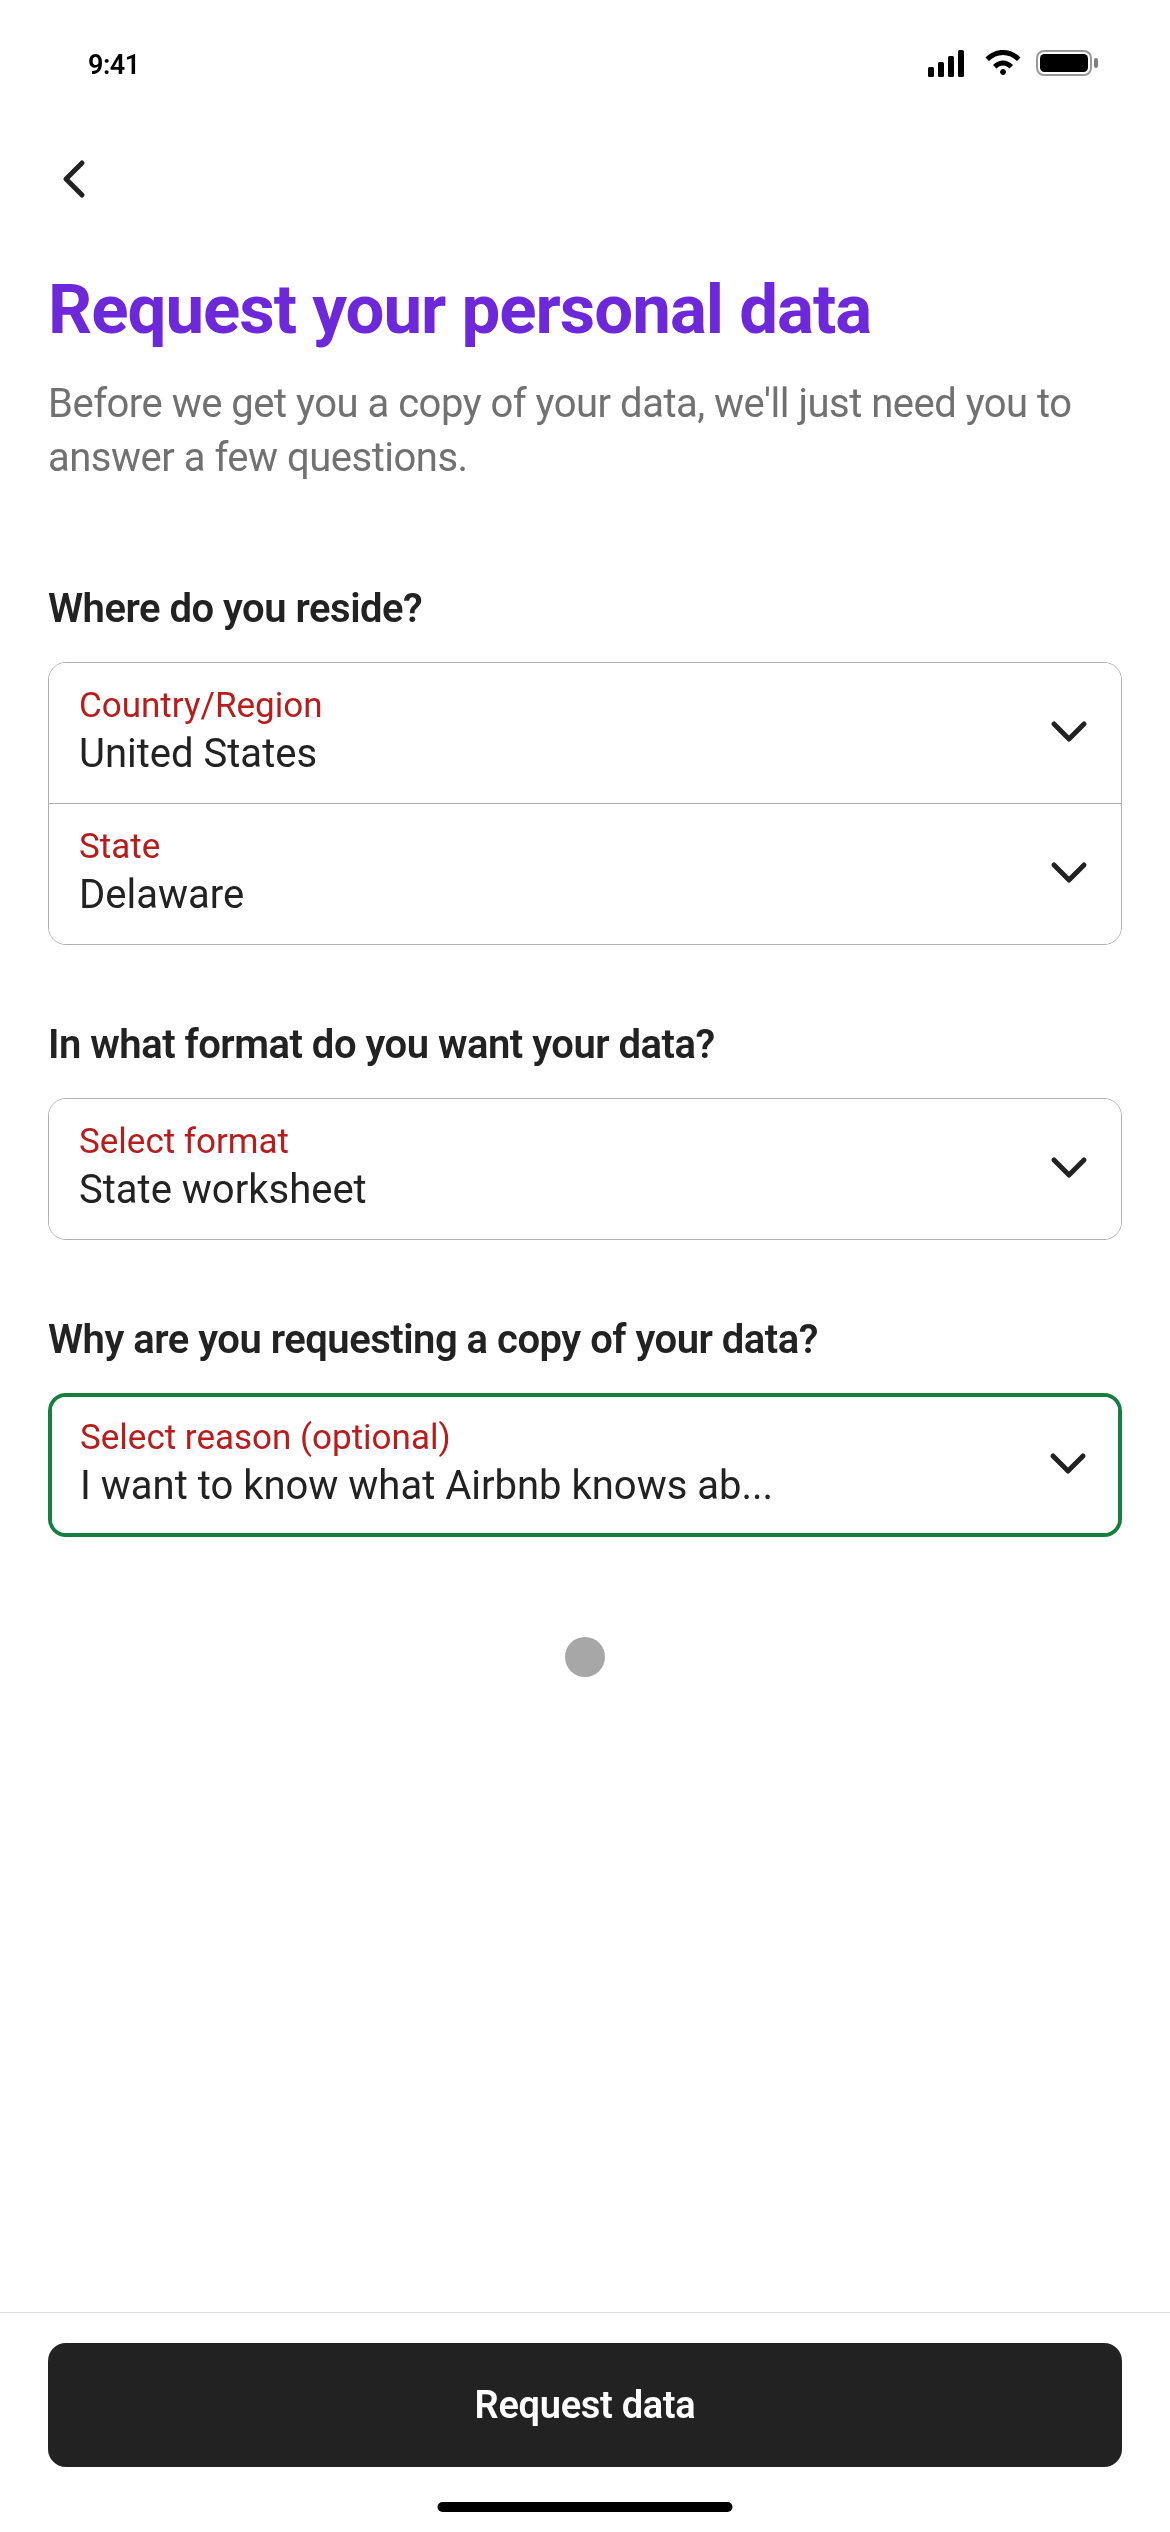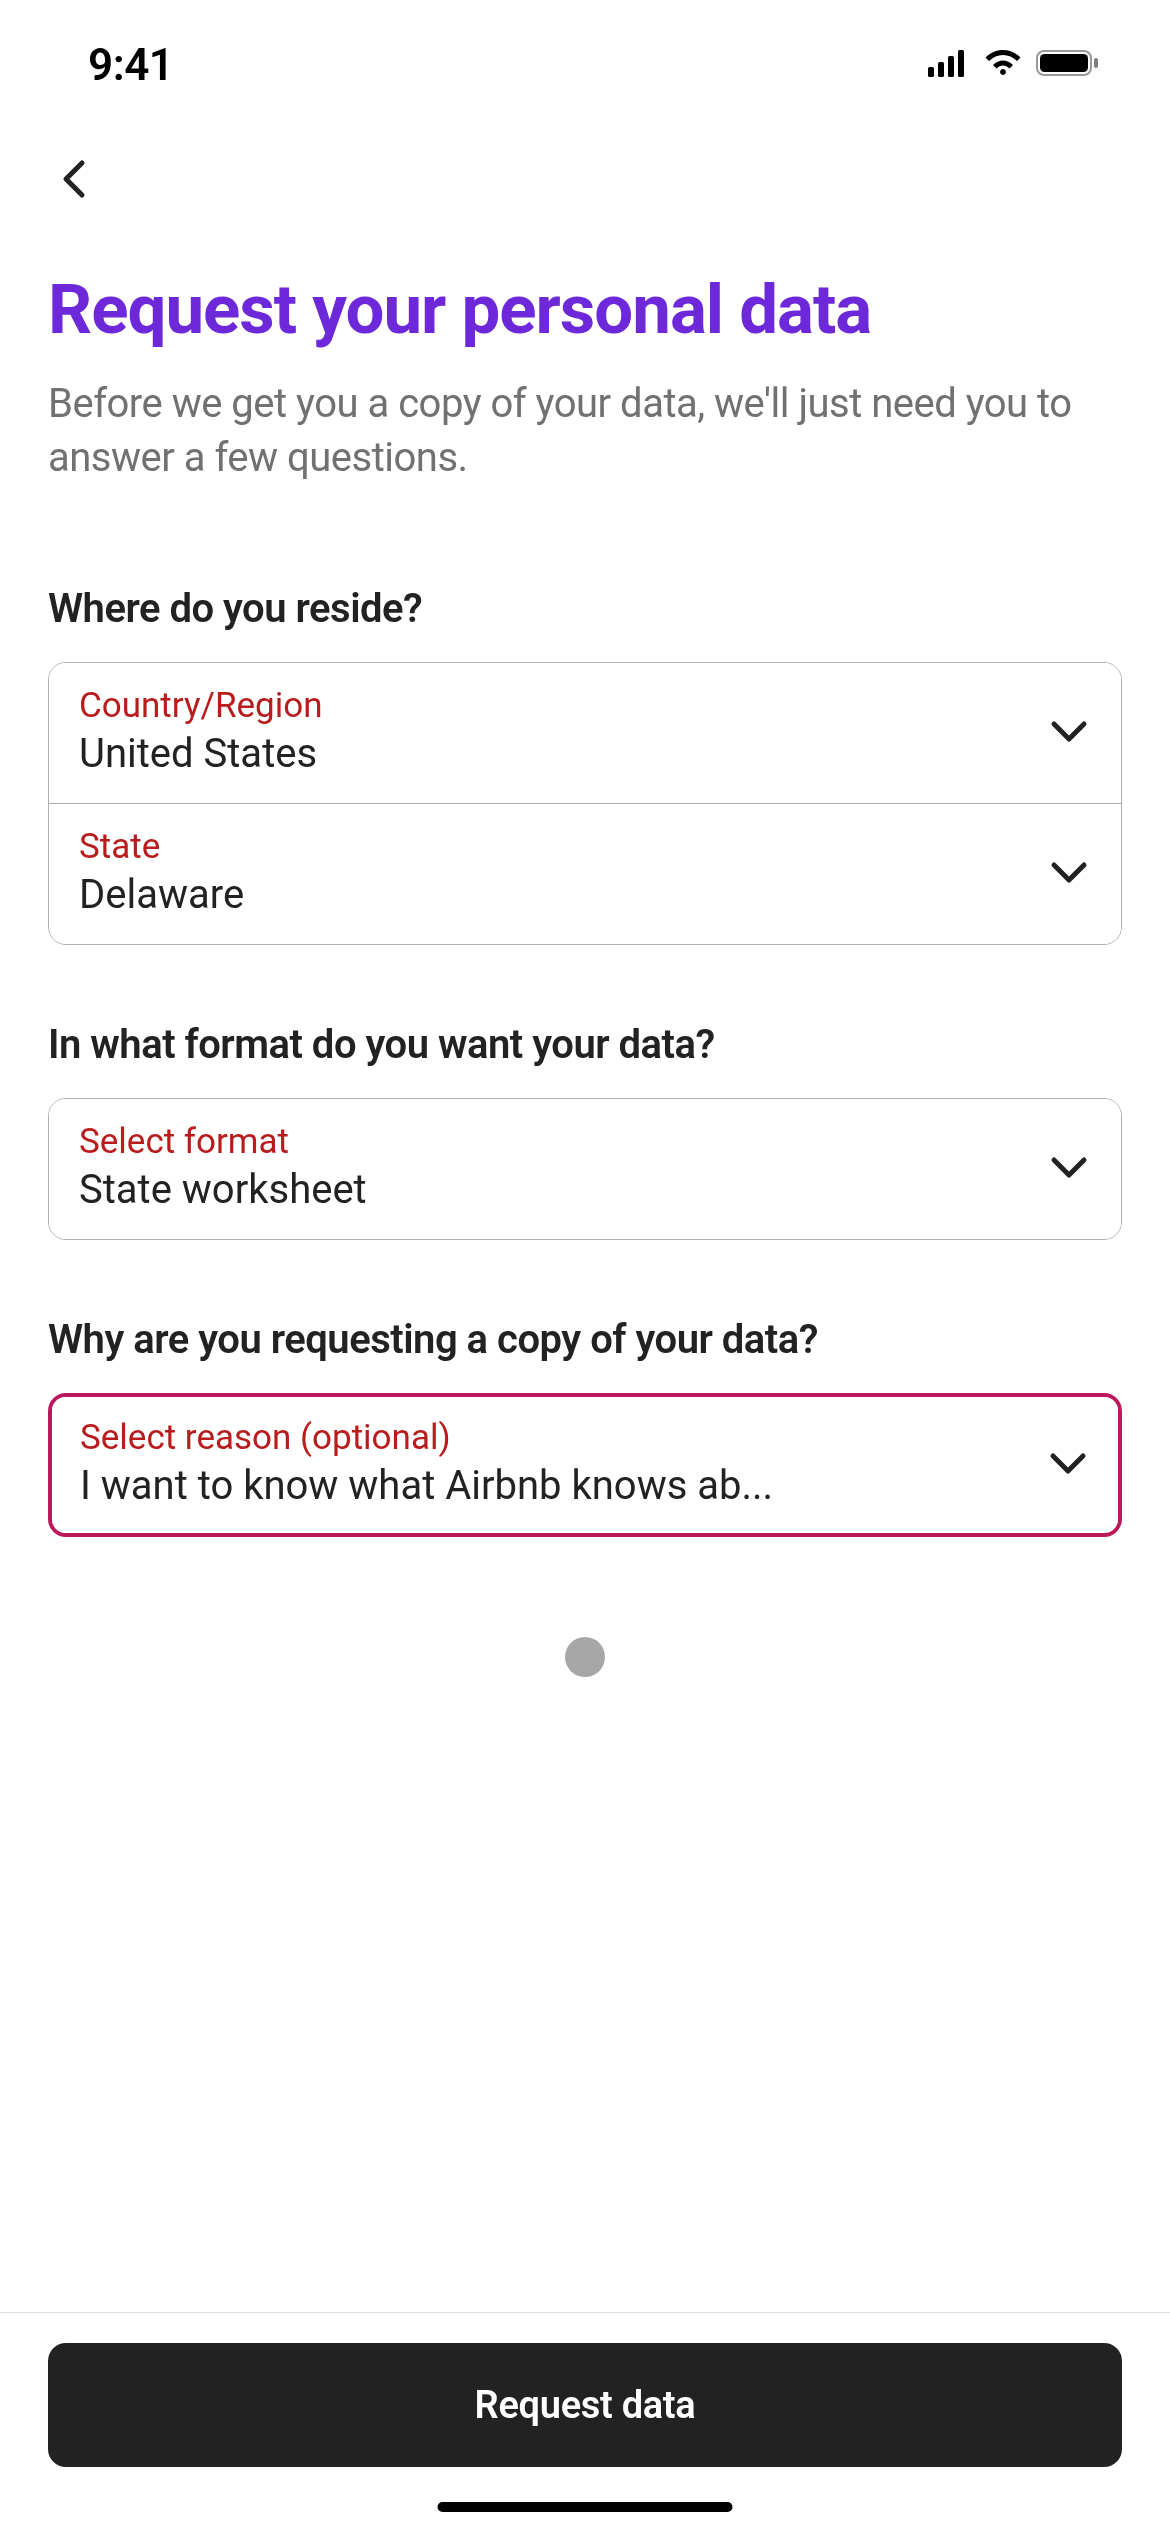--- a/index.html
+++ b/index.html
@@ -17,21 +17,21 @@
       overflow: hidden;
     }
     .status-bar {
       height: 130px;
       display: flex;
       align-items: center;
       justify-content: space-between;
       padding: 0 70px 0 88px;
     }
     .status-time {
-      font-size: 44px;
+      font-size: 27px;
       font-weight: 600;
       letter-spacing: -0.5px;
     }
     .status-icons {
       display: flex;
       align-items: center;
       gap: 13px;
     }
     .nav {
       padding: 20px 45px;
@@ -110,21 +110,21 @@
     }
     .field-chevron {
       flex-shrink: 0;
       width: 44px;
       height: 44px;
       display: flex;
       align-items: center;
       justify-content: center;
     }
     .field-group.focused {
-      border: 4px solid #be185d;
+      border: 4px solid #15803d;
     }
     .field-group.focused .field {
       padding: 20px 28px 24px 28px;
     }
     .loading-dot {
       width: 40px;
       height: 40px;
       border-radius: 50%;
       background: #a7a7a7;
       margin: 100px auto 0 auto;

